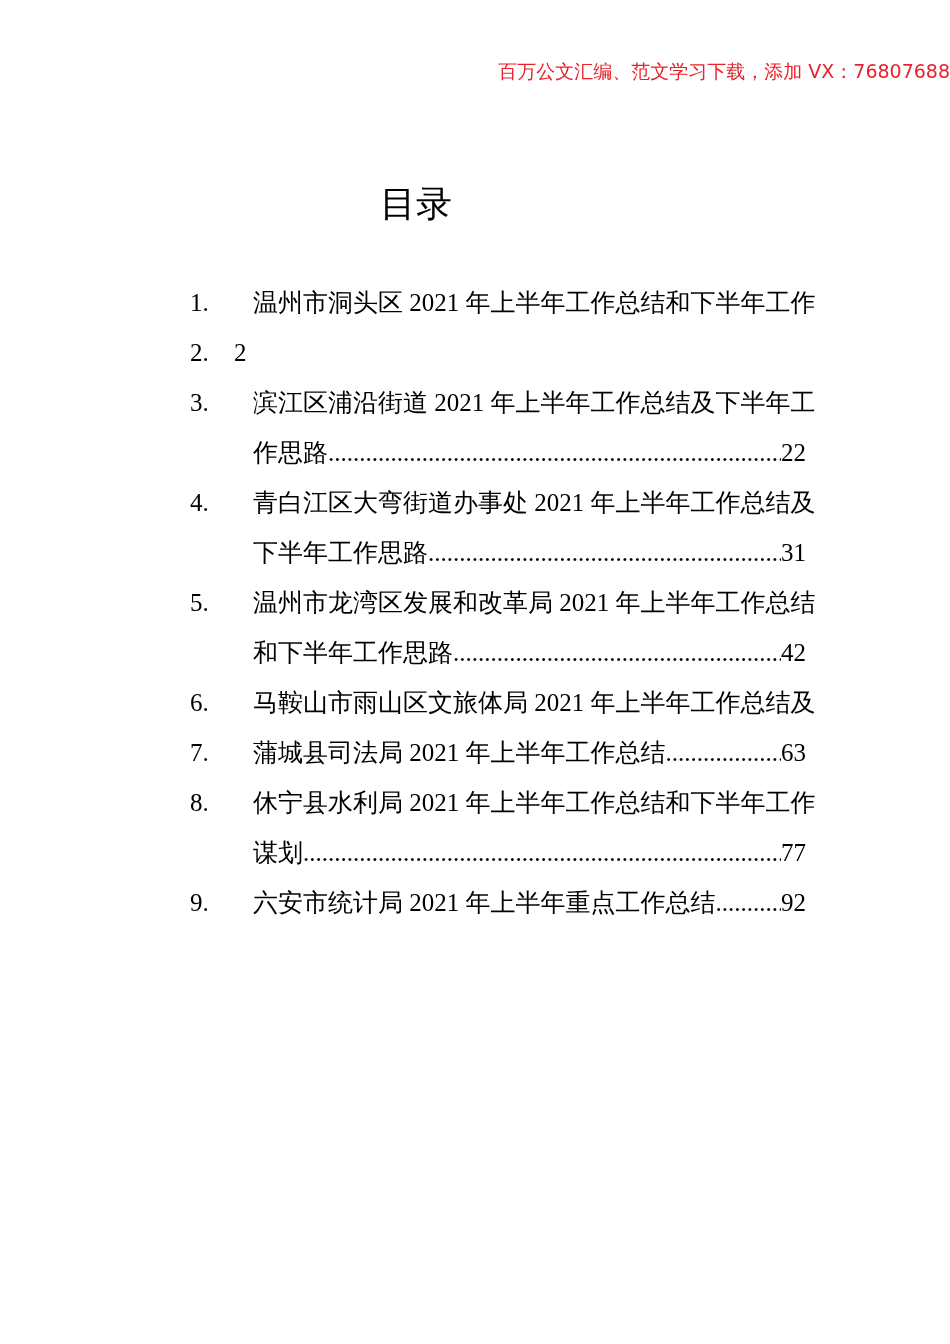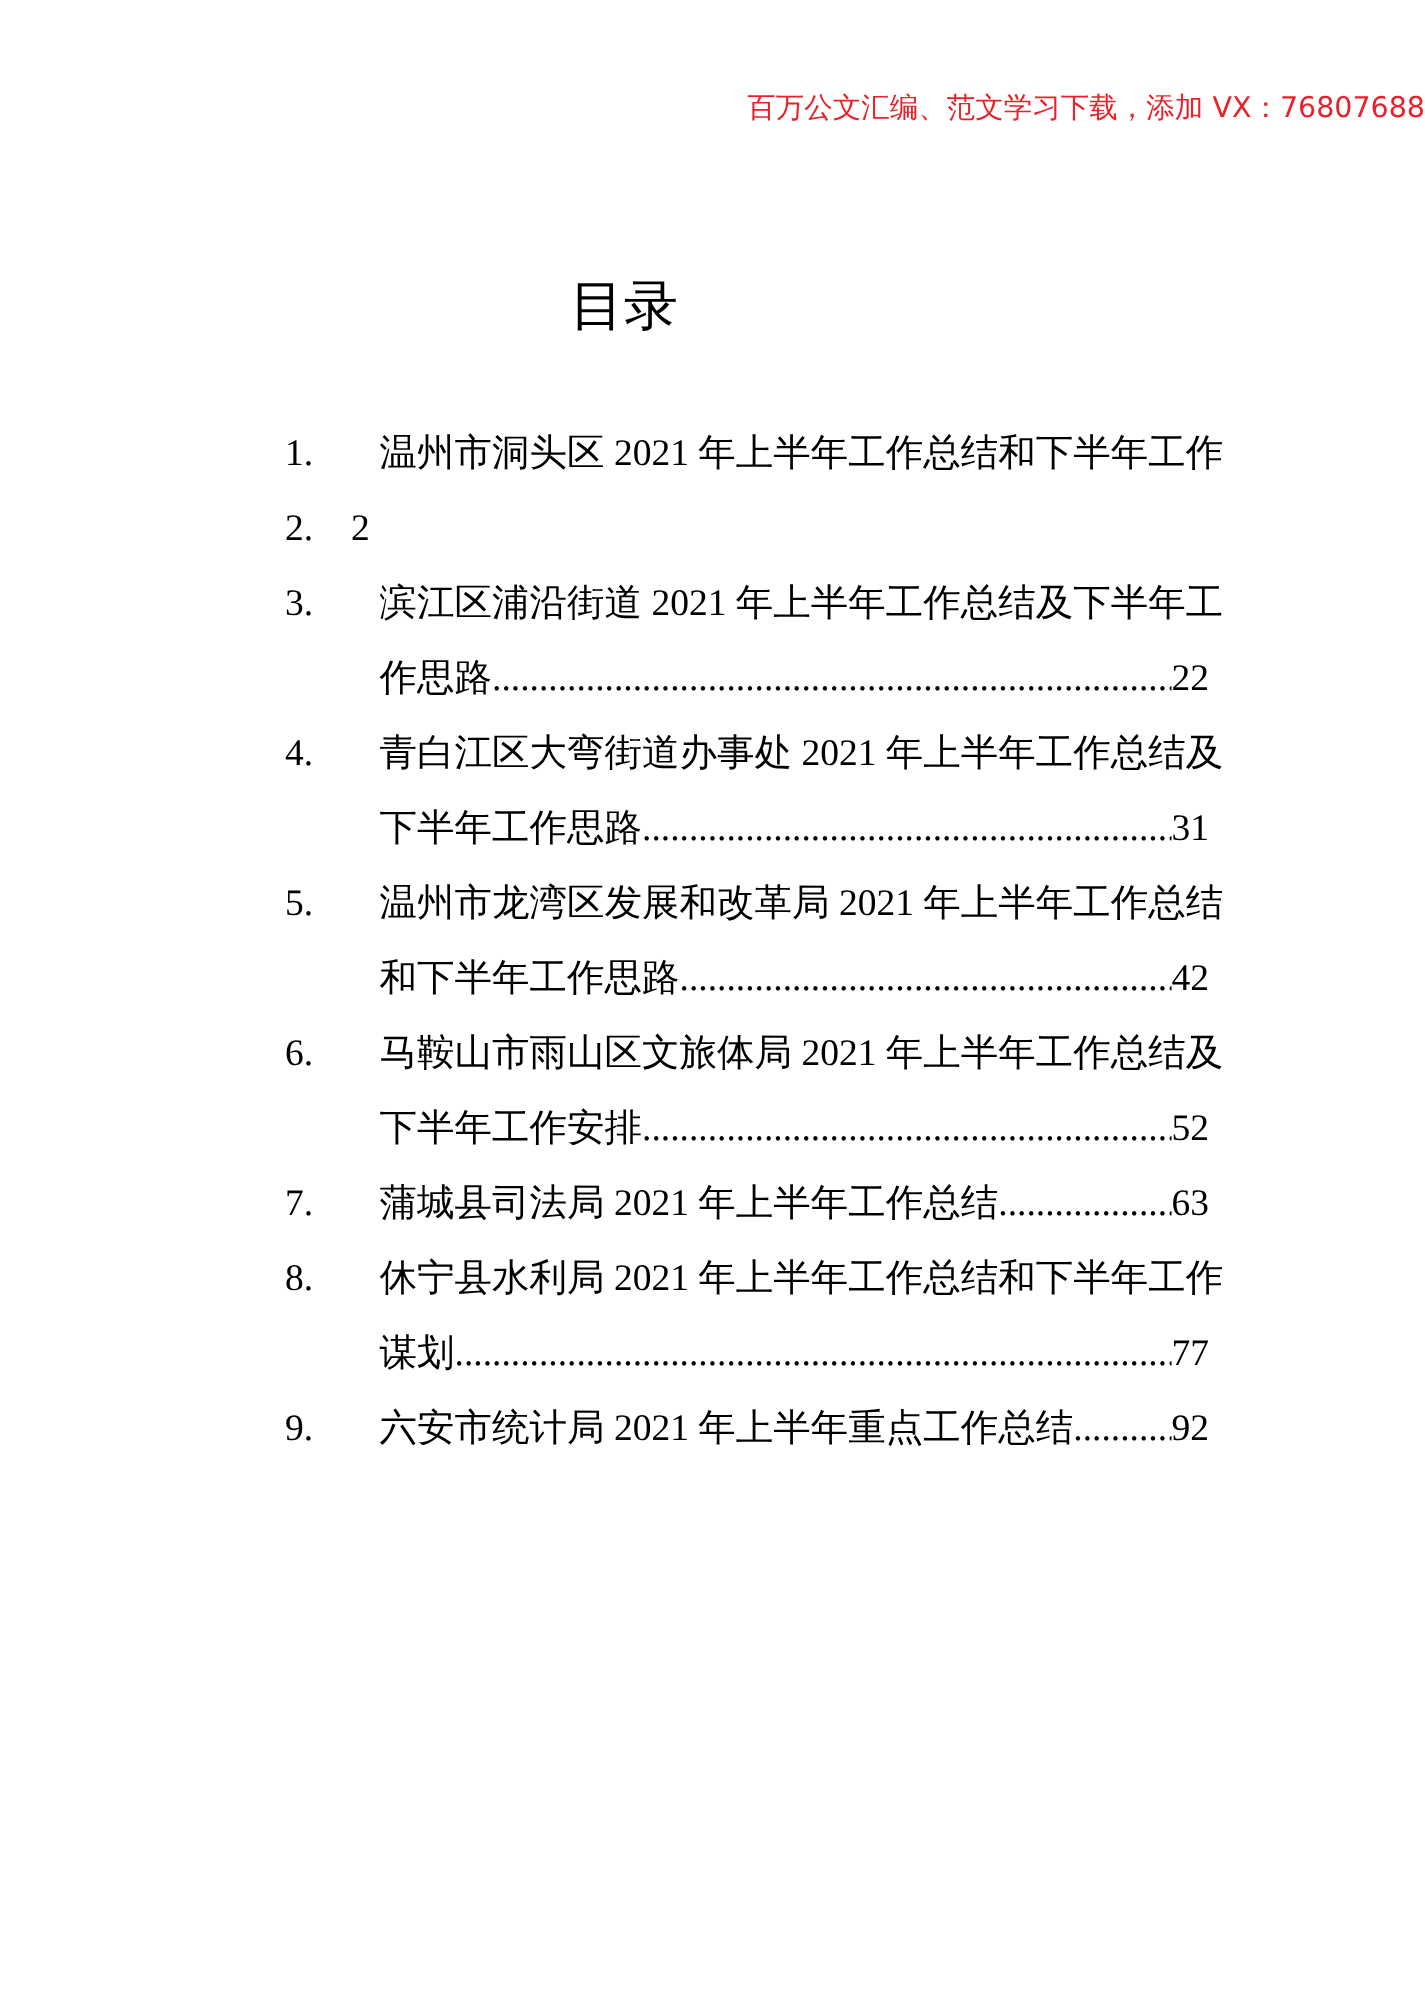--- a/index.html
+++ b/index.html
@@ -95,26 +95,20 @@
       <span class="leader"></span>
       <span class="page">42</span>
     </div>
   </div>
 
   <div class="entry">
     <div class="line">
       <span class="num">6.</span>
       <span class="text">马鞍山市雨山区文旅体局 2021 年上半年工作总结及</span>
     </div>
-    <div class="line">
-      <span class="indent"></span>
-      <span class="text">下半年工作安排</span>
-      <span class="leader"></span>
-      <span class="page">52</span>
-    </div>
   </div>
 
   <div class="entry">
     <div class="line">
       <span class="num">7.</span>
       <span class="text">蒲城县司法局 2021 年上半年工作总结</span>
       <span class="leader"></span>
       <span class="page">63</span>
     </div>
   </div>

